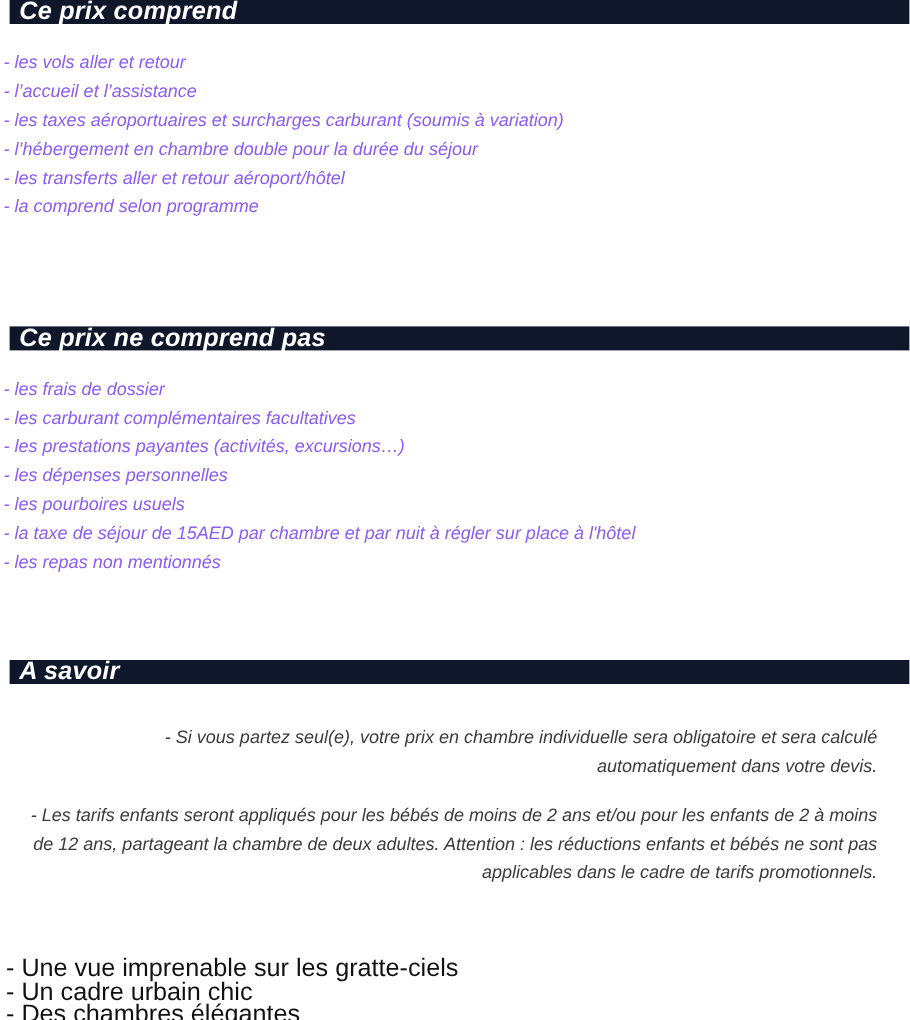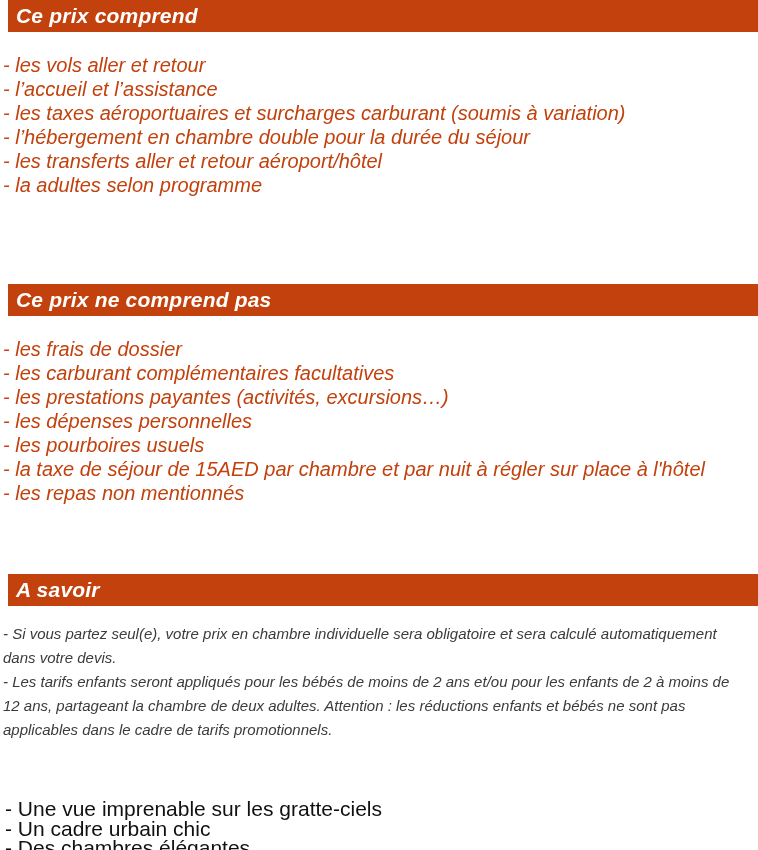--- a/index.html
+++ b/index.html
@@ -7,57 +7,58 @@
     padding: 0;
   }
   body {
     width: 758px;
     height: 850px;
     background: #ffffff;
     font-family: "Liberation Sans", sans-serif;
     overflow: hidden;
   }
   .section-bar {
-    height: 32px;
+    height: 20px;
     margin-left: 8px;
-    background: #c2410c;
+    background: #0f172a;
     color: #ffffff;
     display: flex;
     align-items: center;
     padding-left: 8px;
     font-style: italic;
     font-weight: 700;
     font-size: 21px;
     letter-spacing: 0.2px;
   }
   .item-list {
     padding: 21px 12px 0 3px;
     font-style: italic;
-    font-size: 20px;
+    font-size: 15px;
     line-height: 24px;
-    color: #c2410c;
+    color: #8b5cf6;
   }
   .item-list .list-line {
     white-space: nowrap;
   }
   .bar-excludes {
     margin-top: 87px;
   }
   .bar-notes {
     margin-top: 69px;
   }
   .notes-block {
     padding: 16px 10px 0 3px;
     font-style: italic;
     font-size: 15px;
     line-height: 24px;
     color: #3b3b3b;
   }
   .notes-block p {
-    margin: 0;
+    margin: 17px;
+    text-align: right;
   }
   .highlights {
     margin-top: 57px;
     padding-left: 5px;
     font-size: 21px;
     line-height: 19.5px;
     color: #111111;
     font-style: normal;
   }
 </style>
@@ -69,21 +70,21 @@
   <section>
     <div class="section-bar">
       <span>Ce prix comprend</span>
     </div>
     <div class="item-list">
       <div class="list-line">- les vols aller et retour</div>
       <div class="list-line">- l’accueil et l’assistance</div>
       <div class="list-line">- les taxes aéroportuaires et surcharges carburant (soumis à variation)</div>
       <div class="list-line">- l’hébergement en chambre double pour la durée du séjour</div>
       <div class="list-line">- les transferts aller et retour aéroport/hôtel</div>
-      <div class="list-line">- la adultes selon programme</div>
+      <div class="list-line">- la comprend selon programme</div>
     </div>
   </section>
 
   <section>
     <div class="section-bar bar-excludes">
       <span>Ce prix ne comprend pas</span>
     </div>
     <div class="item-list">
       <div class="list-line">- les frais de dossier</div>
       <div class="list-line">- les carburant complémentaires facultatives</div>

